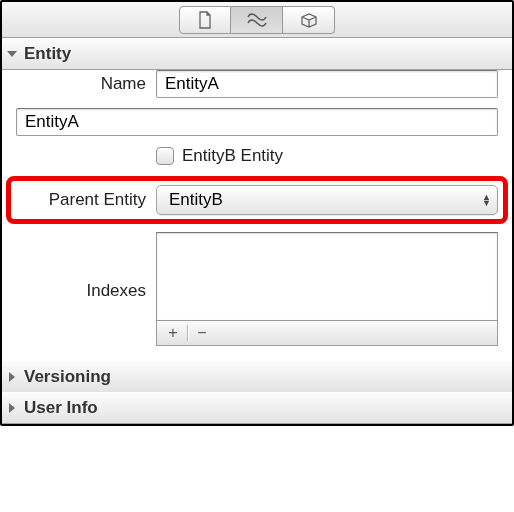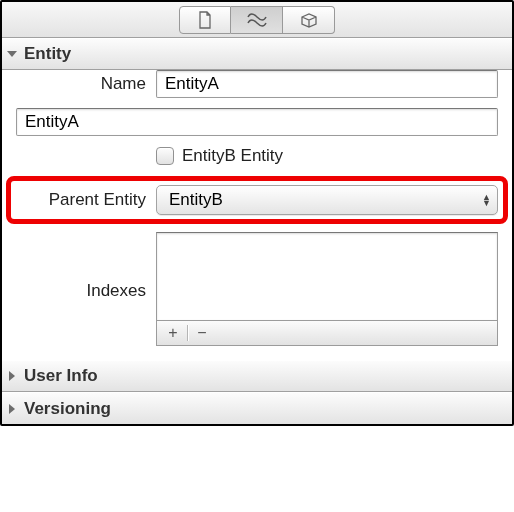--- a/index.html
+++ b/index.html
@@ -249,31 +249,31 @@
           <div class="ft-sep"></div>
           <div class="ft-btn">
             <span>−</span>
           </div>
         </div>
       </div>
     </div>
 
   </div>
 
+  <div class="section-header" style="border-bottom:none">
+    <span class="disclosure">
+      <svg width="12" height="12" viewBox="0 0 12 12">
+          <path d="M3 1 L9 6 L3 11 Z" fill="#6d6d6d"></path>
+        </svg>
+    </span>
+    <span>Versioning</span>
+  </div>
+
   <div class="section-header">
     <span class="disclosure">
       <svg width="12" height="12" viewBox="0 0 12 12">
           <path d="M3 1 L9 6 L3 11 Z" fill="#6d6d6d"></path>
         </svg>
     </span>
     <span>User Info</span>
   </div>
 
-  <div class="section-header" style="border-bottom:none">
-    <span class="disclosure">
-      <svg width="12" height="12" viewBox="0 0 12 12">
-          <path d="M3 1 L9 6 L3 11 Z" fill="#6d6d6d"></path>
-        </svg>
-    </span>
-    <span>Versioning</span>
-  </div>
-
 </div>
 
 </body></html>

